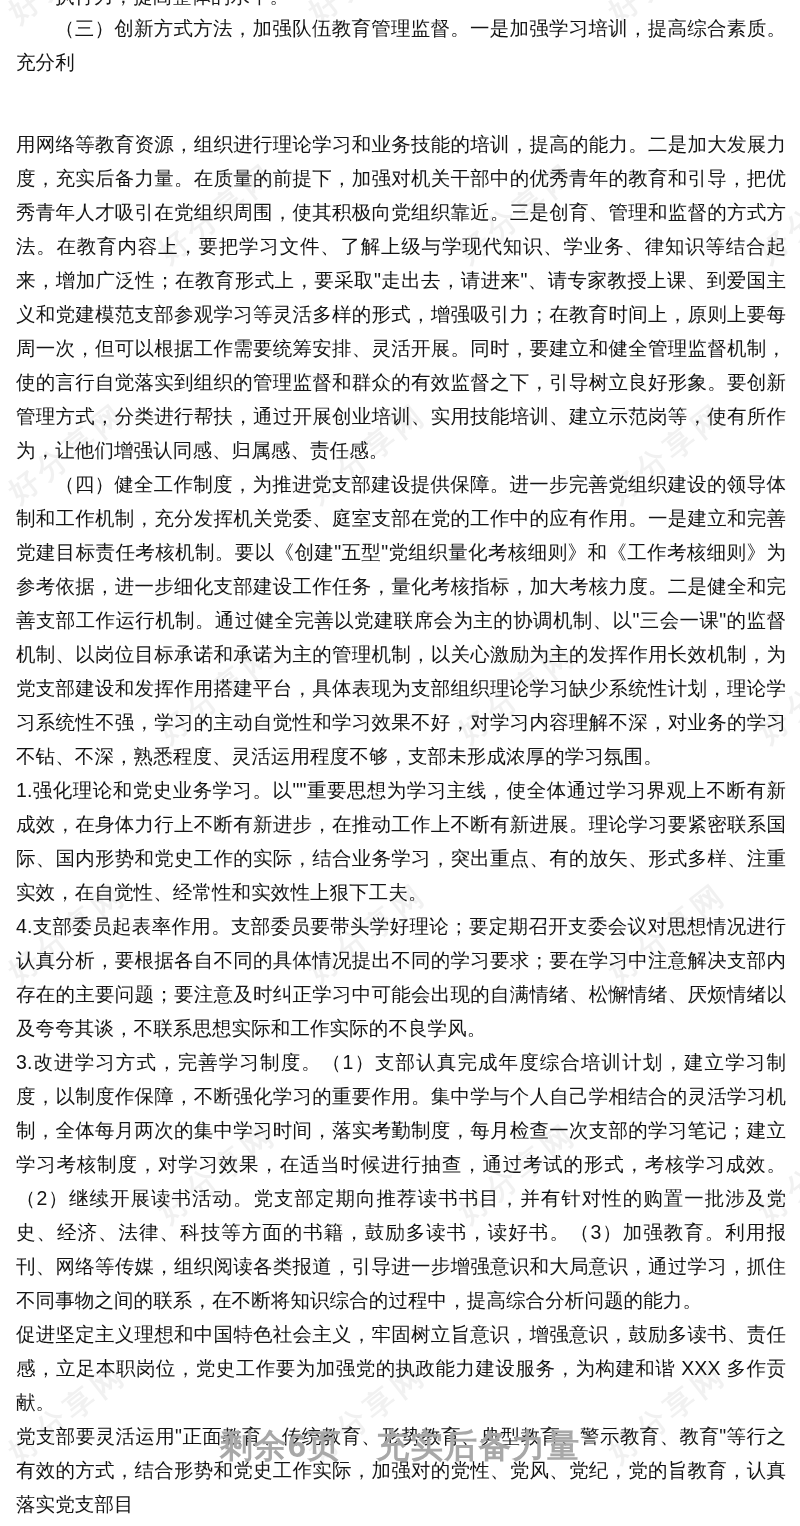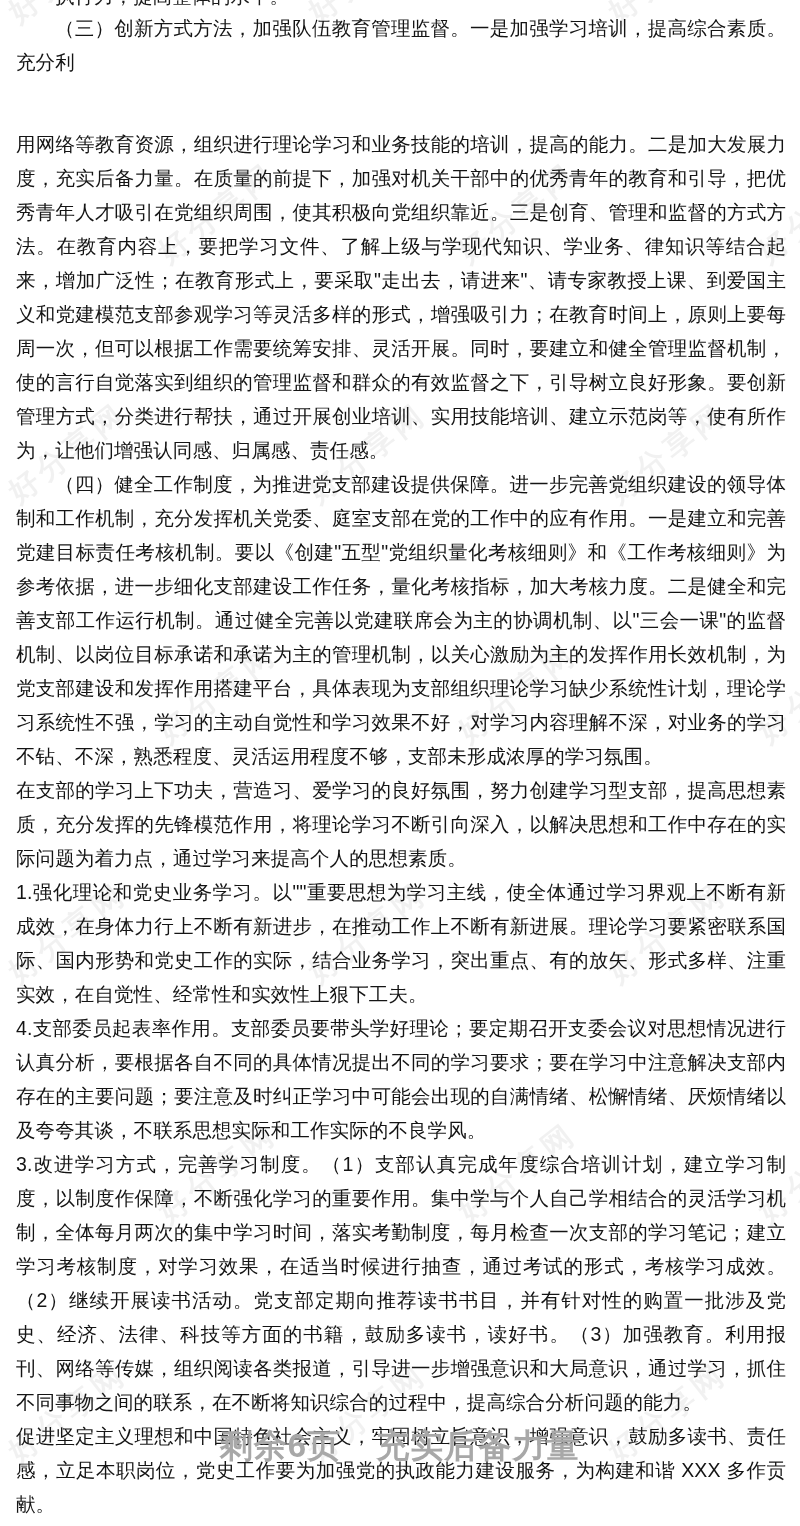--- a/index.html
+++ b/index.html
@@ -121,21 +121,20 @@
     </div>
 
     <p class="para indent">（三）创新方式方法，加强队伍教育管理监督。一是加强学习培训，提高综合素质。充分利</p>
 
     <div class="gap-lg"></div>
 
     <p class="para">用网络等教育资源，组织进行理论学习和业务技能的培训，提高的能力。二是加大发展力度，充实后备力量。在质量的前提下，加强对机关干部中的优秀青年的教育和引导，把优秀青年人才吸引在党组织周围，使其积极向党组织靠近。三是创育、管理和监督的方式方法。在教育内容上，要把学习文件、了解上级与学现代知识、学业务、律知识等结合起来，增加广泛性；在教育形式上，要采取"走出去，请进来"、请专家教授上课、到爱国主义和党建模范支部参观学习等灵活多样的形式，增强吸引力；在教育时间上，原则上要每周一次，但可以根据工作需要统筹安排、灵活开展。同时，要建立和健全管理监督机制，使的言行自觉落实到组织的管理监督和群众的有效监督之下，引导树立良好形象。要创新管理方式，分类进行帮扶，通过开展创业培训、实用技能培训、建立示范岗等，使有所作为，让他们增强认同感、归属感、责任感。</p>
 
     <p class="para indent">（四）健全工作制度，为推进党支部建设提供保障。进一步完善党组织建设的领导体制和工作机制，充分发挥机关党委、庭室支部在党的工作中的应有作用。一是建立和完善党建目标责任考核机制。要以《创建"五型"党组织量化考核细则》和《工作考核细则》为参考依据，进一步细化支部建设工作任务，量化考核指标，加大考核力度。二是健全和完善支部工作运行机制。通过健全完善以党建联席会为主的协调机制、以"三会一课"的监督机制、以岗位目标承诺和承诺为主的管理机制，以关心激励为主的发挥作用长效机制，为党支部建设和发挥作用搭建平台，具体表现为支部组织理论学习缺少系统性计划，理论学习系统性不强，学习的主动自觉性和学习效果不好，对学习内容理解不深，对业务的学习不钻、不深，熟悉程度、灵活运用程度不够，支部未形成浓厚的学习氛围。</p>
 
-    <p class="para">在支部的学习上下功夫，营造习、爱学习的良好氛围，努力创建学习型支部，提高思想素质，充分发挥的先锋模范作用，将理论学习不断引向深入，以解决思想和工作中存在的实际问题为着力点，通过学习来提高个人的思想素质。</p>
 
     <p class="para">1.强化理论和党史业务学习。以""重要思想为学习主线，使全体通过学习界观上不断有新成效，在身体力行上不断有新进步，在推动工作上不断有新进展。理论学习要紧密联系国际、国内形势和党史工作的实际，结合业务学习，突出重点、有的放矢、形式多样、注重实效，在自觉性、经常性和实效性上狠下工夫。</p>
 
     <p class="para">4.支部委员起表率作用。支部委员要带头学好理论；要定期召开支委会议对思想情况进行认真分析，要根据各自不同的具体情况提出不同的学习要求；要在学习中注意解决支部内存在的主要问题；要注意及时纠正学习中可能会出现的自满情绪、松懈情绪、厌烦情绪以及夸夸其谈，不联系思想实际和工作实际的不良学风。</p>
 
     <p class="para">3.改进学习方式，完善学习制度。（1）支部认真完成年度综合培训计划，建立学习制度，以制度作保障，不断强化学习的重要作用。集中学与个人自己学相结合的灵活学习机制，全体每月两次的集中学习时间，落实考勤制度，每月检查一次支部的学习笔记；建立学习考核制度，对学习效果，在适当时候进行抽查，通过考试的形式，考核学习成效。（2）继续开展读书活动。党支部定期向推荐读书书目，并有针对性的购置一批涉及党史、经济、法律、科技等方面的书籍，鼓励多读书，读好书。（3）加强教育。利用报刊、网络等传媒，组织阅读各类报道，引导进一步增强意识和大局意识，通过学习，抓住不同事物之间的联系，在不断将知识综合的过程中，提高综合分析问题的能力。</p>
 
     <p class="para">促进坚定主义理想和中国特色社会主义，牢固树立旨意识，增强意识，鼓励多读书、责任感，立足本职岗位，党史工作要为加强党的执政能力建设服务，为构建和谐 XXX 多作贡献。</p>
 
     <p class="para">党支部要灵活运用"正面教育、传统教育、形势教育、典型教育、警示教育、教育"等行之有效的方式，结合形势和党史工作实际，加强对的党性、党风、党纪，党的旨教育，认真落实党支部目</p>

